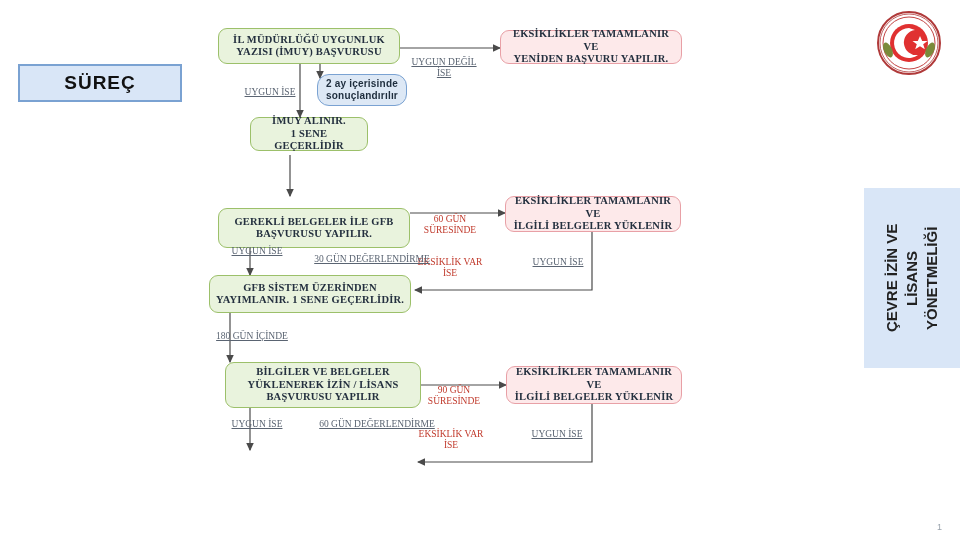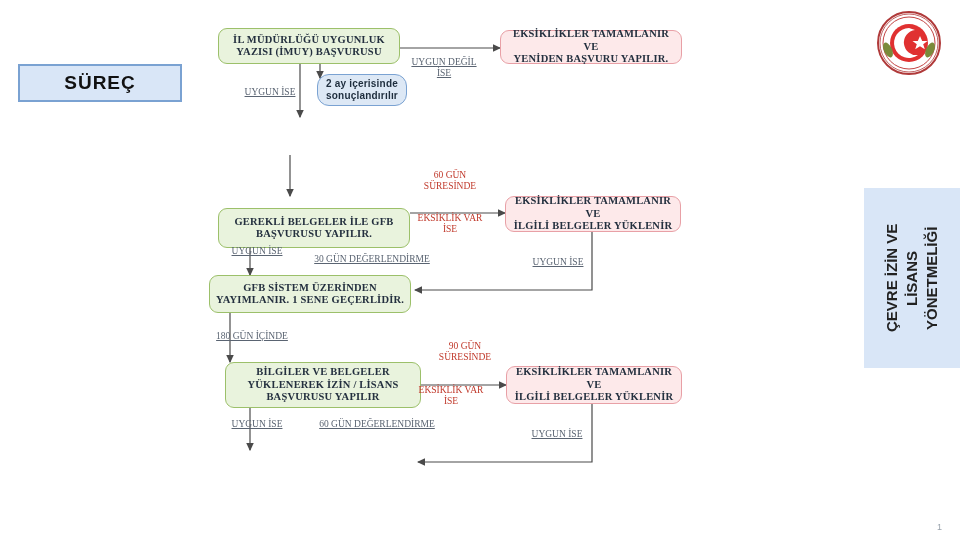--- a/index.html
+++ b/index.html
@@ -118,20 +118,21 @@
     position: absolute;
     font-family: "Liberation Serif", serif;
     font-size: 9.5px;
     line-height: 11px;
     color: #2c3744;
     white-space: pre-line;
     text-align: center;
   }
   .elabel.red {
     color: #c0392b;
+    margin-top: 44px;
   }
   .elabel.grey {
     color: #5a6472;
     text-decoration: underline;
   }
 
   
   #wires {
     position: absolute;
     left: 0;
@@ -213,20 +214,22 @@
 
   <div class="box green" style="left:218px; top:28px; width:182px; height:36px;">İL MÜDÜRLÜĞÜ UYGUNLUK
 YAZISI (İMUY) BAŞVURUSU</div>
 
   <div class="box pink" style="left:500px; top:30px; width:182px; height:34px;">EKSİKLİKLER TAMAMLANIR VE
 YENİDEN BAŞVURU YAPILIR.</div>
 
   <div class="box blue" style="left:317px; top:74px; width:90px; height:32px;">2 ay içerisinde
 sonuçlandırılır</div>
 
+  <div class="box green" style="left:250px; top:117px; width:118px; height:34px;">İMUY ALINIR.
+1 SENE GEÇERLİDİR</div>
 
   <div class="box green" style="left:218px; top:196px; width:192px; height:40px;margin-top:12px;">GEREKLİ BELGELER İLE GFB
 BAŞVURUSU YAPILIR.</div>
 
   <div class="box pink" style="left:505px; top:196px; width:176px; height:36px;">EKSİKLİKLER TAMAMLANIR VE
 İLGİLİ BELGELER YÜKLENİR</div>
 
   <div class="box green" style="left:209px; top:275px; width:202px; height:38px;">GFB SİSTEM ÜZERİNDEN
 YAYIMLANIR. 1 SENE GEÇERLİDİR.</div>
 
@@ -250,21 +253,21 @@
 İSE</div>
 
   <div class="elabel grey" style="left:525px; top:257px; width:66px;">UYGUN İSE</div>
 
   <div class="elabel grey" style="left:309px; top:246px; width:126px;margin-top:8px;">30 GÜN DEĞERLENDİRME</div>
 
   <div class="elabel grey" style="left:222px; top:246px; width:70px;">UYGUN İSE</div>
 
   <div class="elabel grey" style="left:207px; top:331px; width:90px;">180 GÜN İÇİNDE</div>
 
-  <div class="elabel red" style="left:424px; top:341px; width:82px;">90 GÜN
+  <div class="elabel red" style="left:413px; top:341px; width:82px;">90 GÜN
 SÜRESİNDE</div>
 
   <div class="elabel red" style="left:411px; top:385px; width:80px;">EKSİKLİK VAR
 İSE</div>
 
   <div class="elabel grey" style="left:524px; top:429px; width:66px;">UYGUN İSE</div>
 
   <div class="elabel grey" style="left:313px; top:419px; width:128px;">60 GÜN DEĞERLENDİRME</div>
 
   <div class="elabel grey" style="left:222px; top:419px; width:70px;">UYGUN İSE</div>

